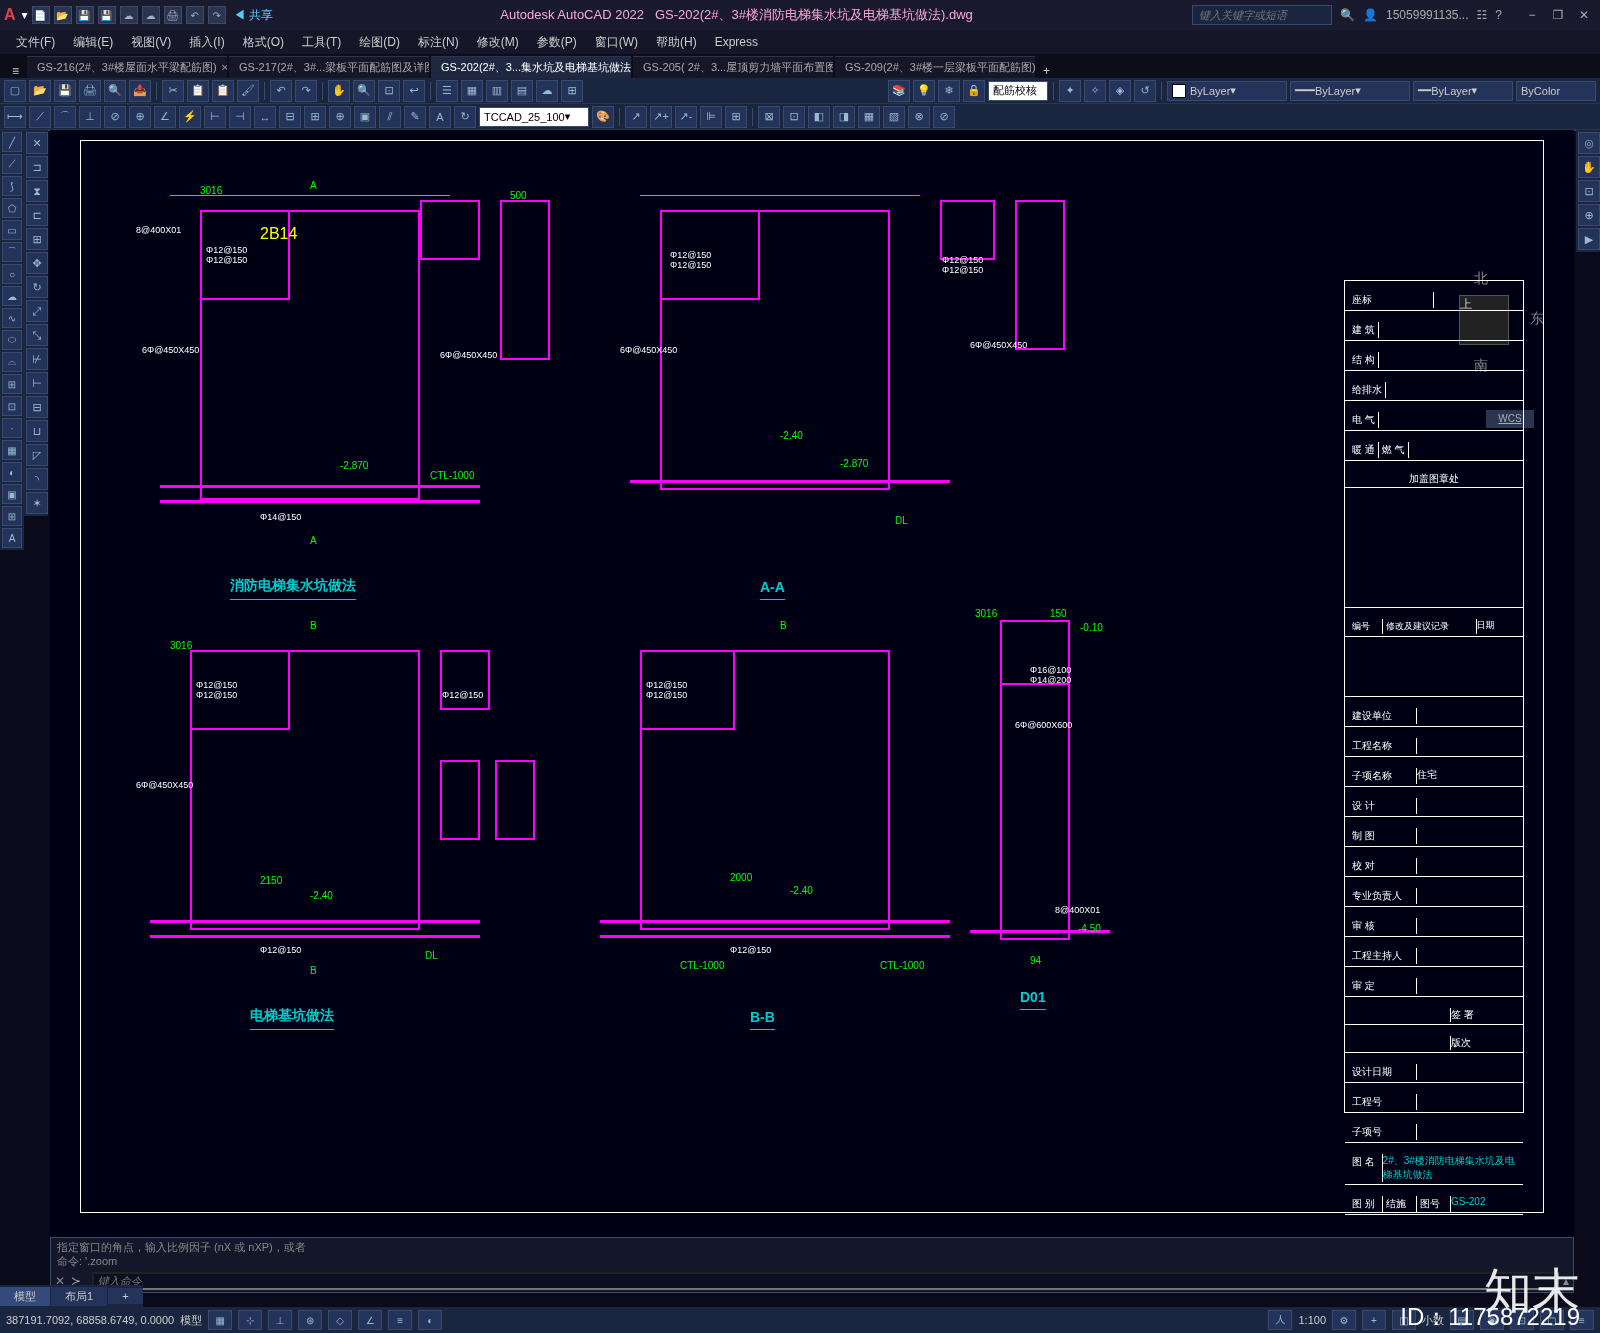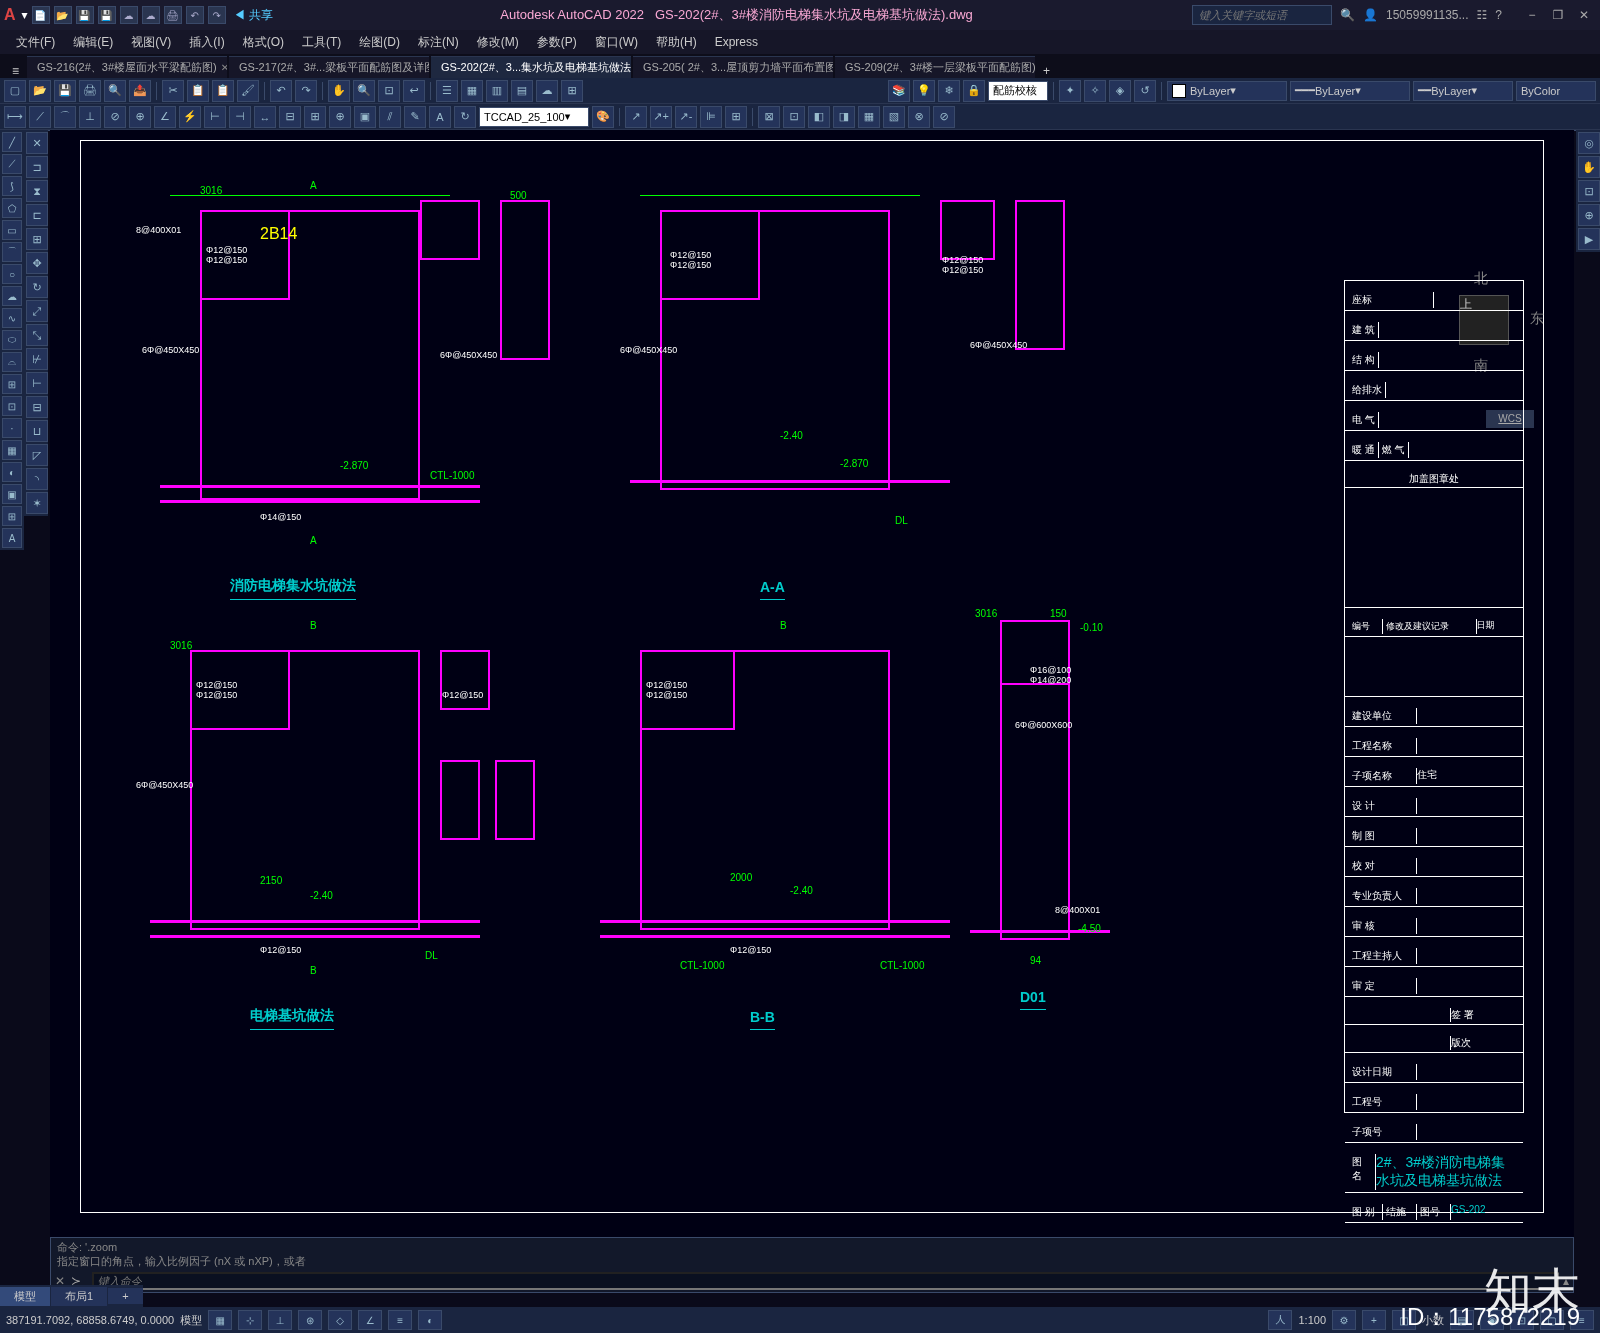--- a/index.html
+++ b/index.html
@@ -491,35 +491,35 @@
         <span class="tb-cell" style="width:40%">设计日期</span>
       </div>
     <div class="tb-row">
         <span class="tb-cell" style="width:40%">工程号</span>
       </div>
     <div class="tb-row">
         <span class="tb-cell" style="width:40%">子项号</span>
       </div>
     <div class="tb-row">
         <span class="tb-cell" style="width:25%">图 名</span>
-        <span style="color:#0cc;font-size:14px">2#、3#楼消防电梯集水坑及电梯基坑做法</span>
+        <span style="color:#0cc;font-size:10px">2#、3#楼消防电梯集水坑及电梯基坑做法</span>
       </div>
     <div class="tb-row">
       <span class="tb-cell" style="width:20%">图 别</span>
       <span class="tb-cell" style="width:20%">结施</span>
       <span class="tb-cell" style="width:20%">图号</span>
       <span style="color:#0cc">GS-202</span>
     </div>
   </div>
 </div>
 
 <div class="cmdarea">
   <div class="cmd-hist">
+    <div>指定窗口的角点，输入比例因子 (nX 或 nXP)，或者</div>
     <div>命令: '.zoom</div>
-    <div>指定窗口的角点，输入比例因子 (nX 或 nXP)，或者</div>
   </div>
   <div class="cmd-input">
     <span style="color:#888;margin-right:6px">✕</span>
     <span class="cmd-prompt">≻_</span>
     <input class="cmd-text" placeholder="键入命令" style="">
     <span style="color:#888;margin-left:4px">▴</span>
   </div>
 </div>
 
 <div class="layout-tabs">

